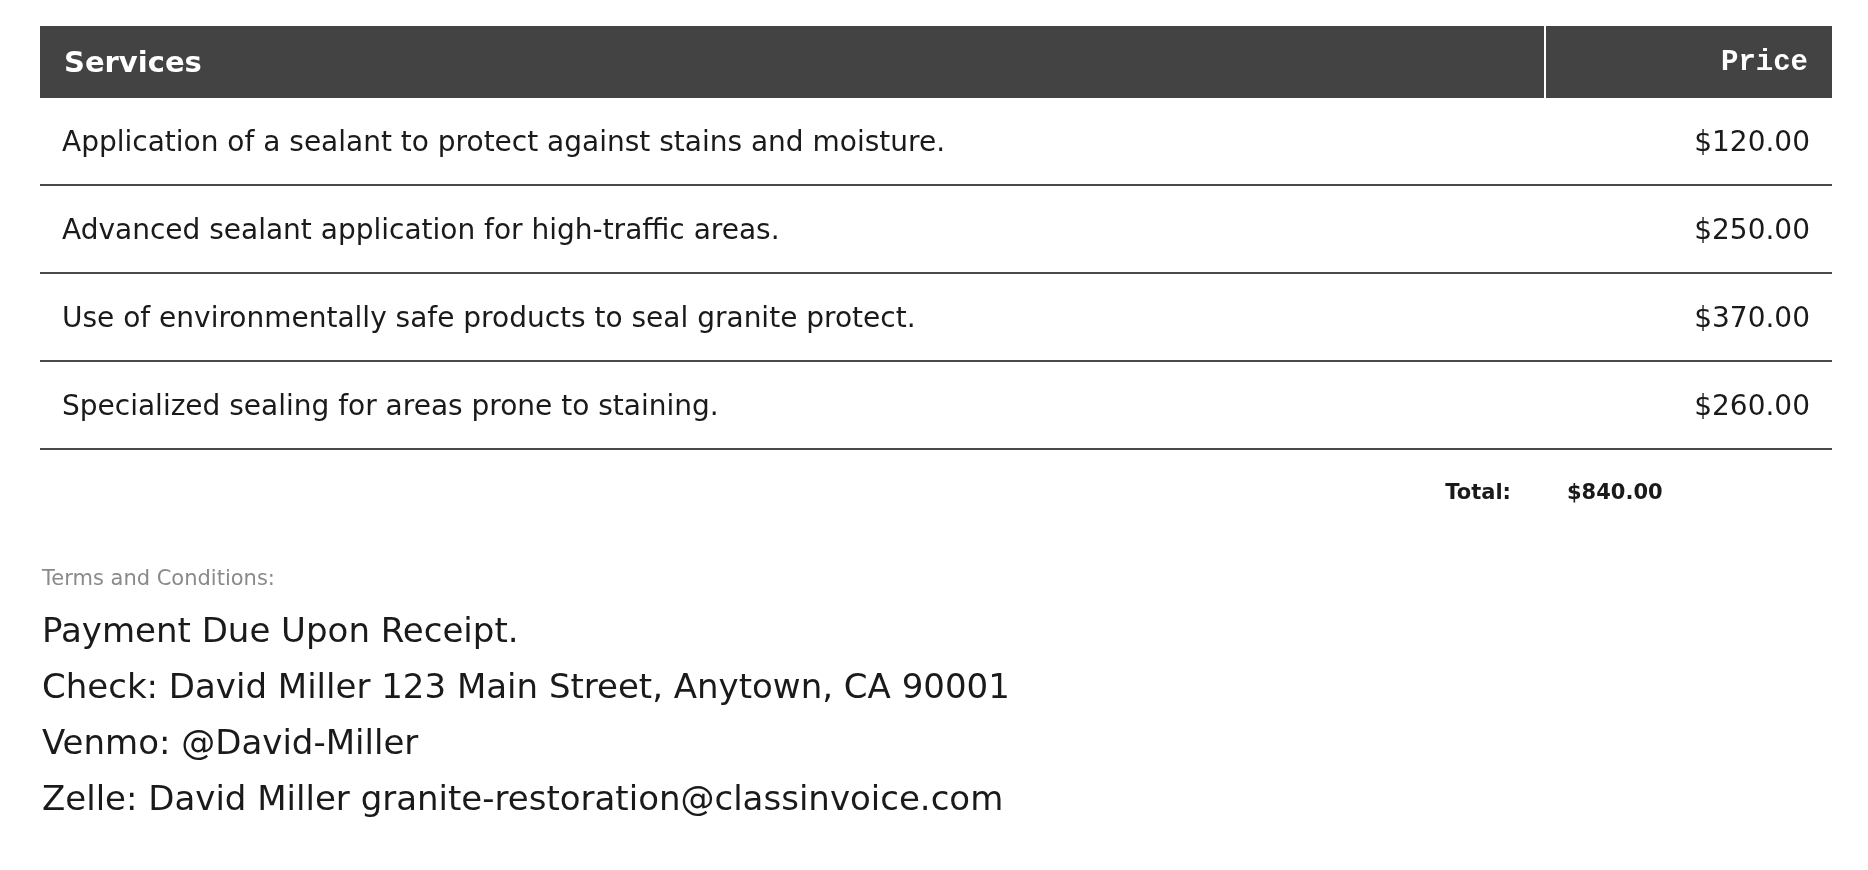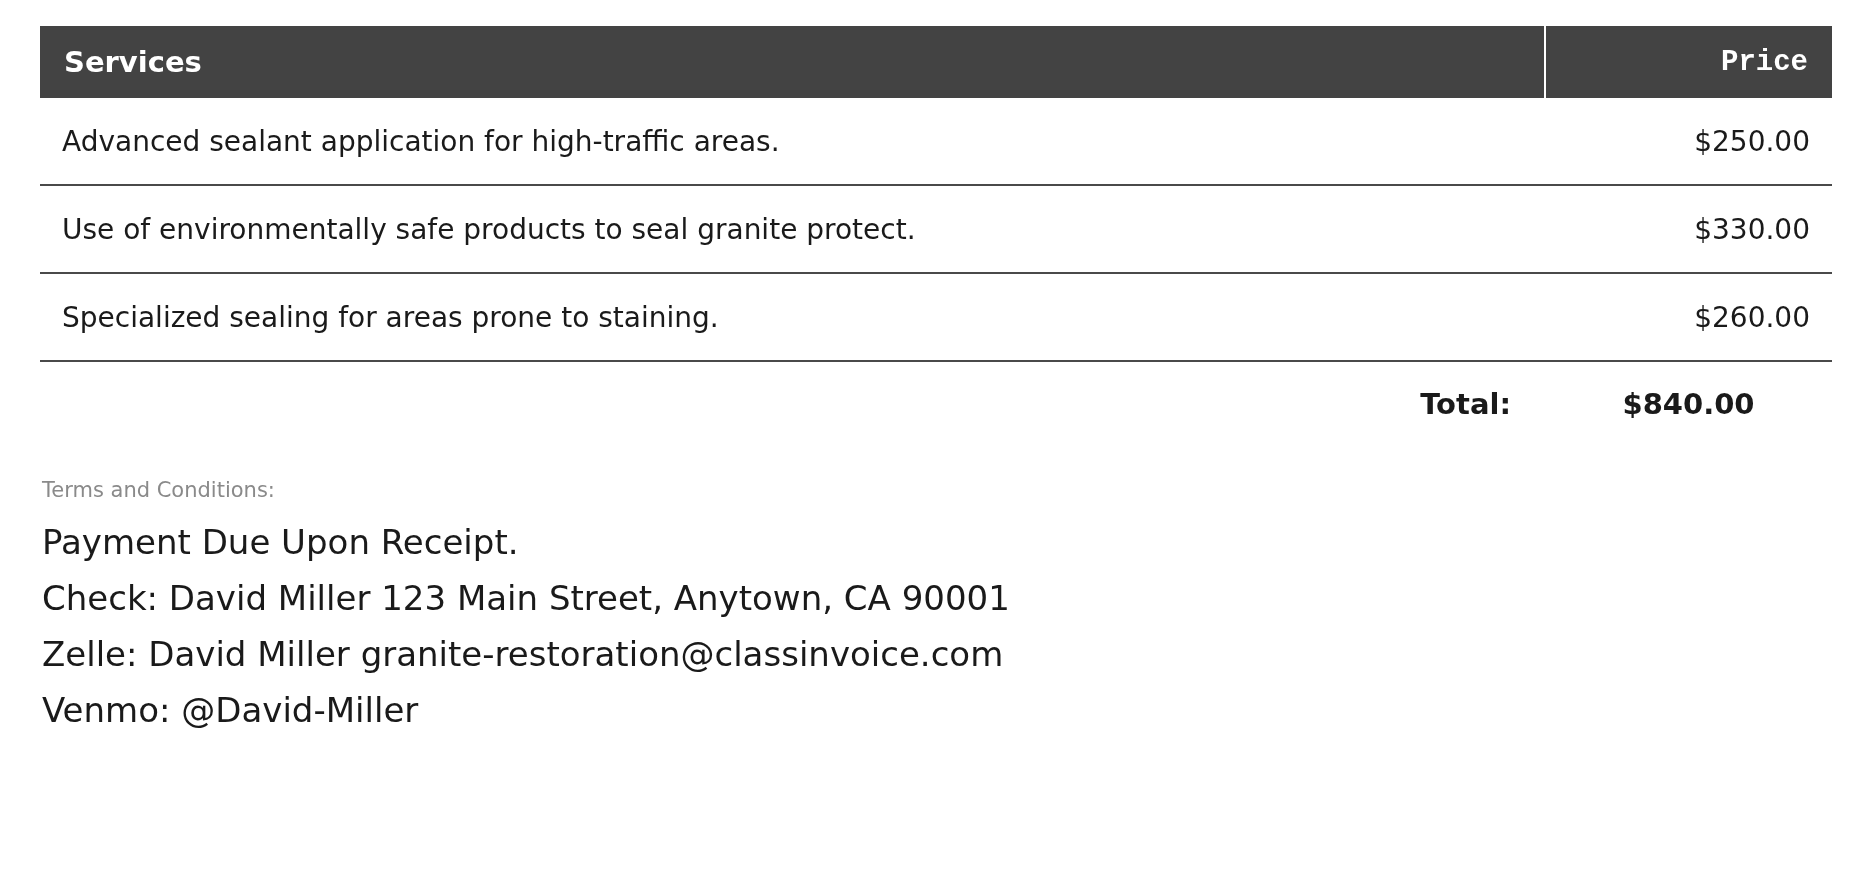--- a/index.html
+++ b/index.html
@@ -62,33 +62,33 @@
   }
   .services-table tbody td.desc {
     text-align: left;
   }
   .services-table tbody td.price {
     text-align: right;
     white-space: nowrap;
   }
 
   .services-table tfoot td {
-    font-size: 29px;
+    font-size: 21px;
     font-weight: bold;
     height: 84px;
     padding: 0 22px;
     vertical-align: middle;
     border: none;
   }
   .services-table tfoot td.total-label {
     text-align: right;
     padding-right: 34px;
   }
   .services-table tfoot td.total-value {
-    text-align: center;
+    text-align: left;
     white-space: nowrap;
   }
 
   
   .terms {
     margin-top: 32px;
     padding-left: 2px;
   }
   .terms-heading {
     font-size: 21px;
@@ -108,41 +108,45 @@
 
   <table class="services-table">
     <thead>
       <tr>
         <th class="col-service">Services</th>
         <th class="col-price">Price</th>
       </tr>
     </thead>
     <tbody>
       <tr>
+        <td class="desc">Application of a sealant to protect against stains and moisture.</td>
+        <td class="price">$120.00</td>
+      </tr>
+      <tr>
         <td class="desc">Advanced sealant application for high-traffic areas.</td>
         <td class="price">$250.00</td>
       </tr>
       <tr>
         <td class="desc">Use of environmentally safe products to seal granite protect.</td>
-        <td class="price">$330.00</td>
+        <td class="price">$370.00</td>
       </tr>
       <tr>
         <td class="desc">Specialized sealing for areas prone to staining.</td>
         <td class="price">$260.00</td>
       </tr>
     </tbody>
     <tfoot>
       <tr>
         <td class="total-label">Total:</td>
         <td class="total-value">$840.00</td>
       </tr>
     </tfoot>
   </table>
 
   <div class="terms">
     <div class="terms-heading">Terms and Conditions:</div>
     <div class="terms-line">Payment Due Upon Receipt.</div>
     <div class="terms-line">Check: David Miller 123 Main Street, Anytown, CA 90001</div>
+    <div class="terms-line">Venmo: @David-Miller</div>
     <div class="terms-line">Zelle: David Miller granite-restoration@classinvoice.com</div>
-    <div class="terms-line">Venmo: @David-Miller</div>
   </div>
 
 </div>
 
 </body></html>

